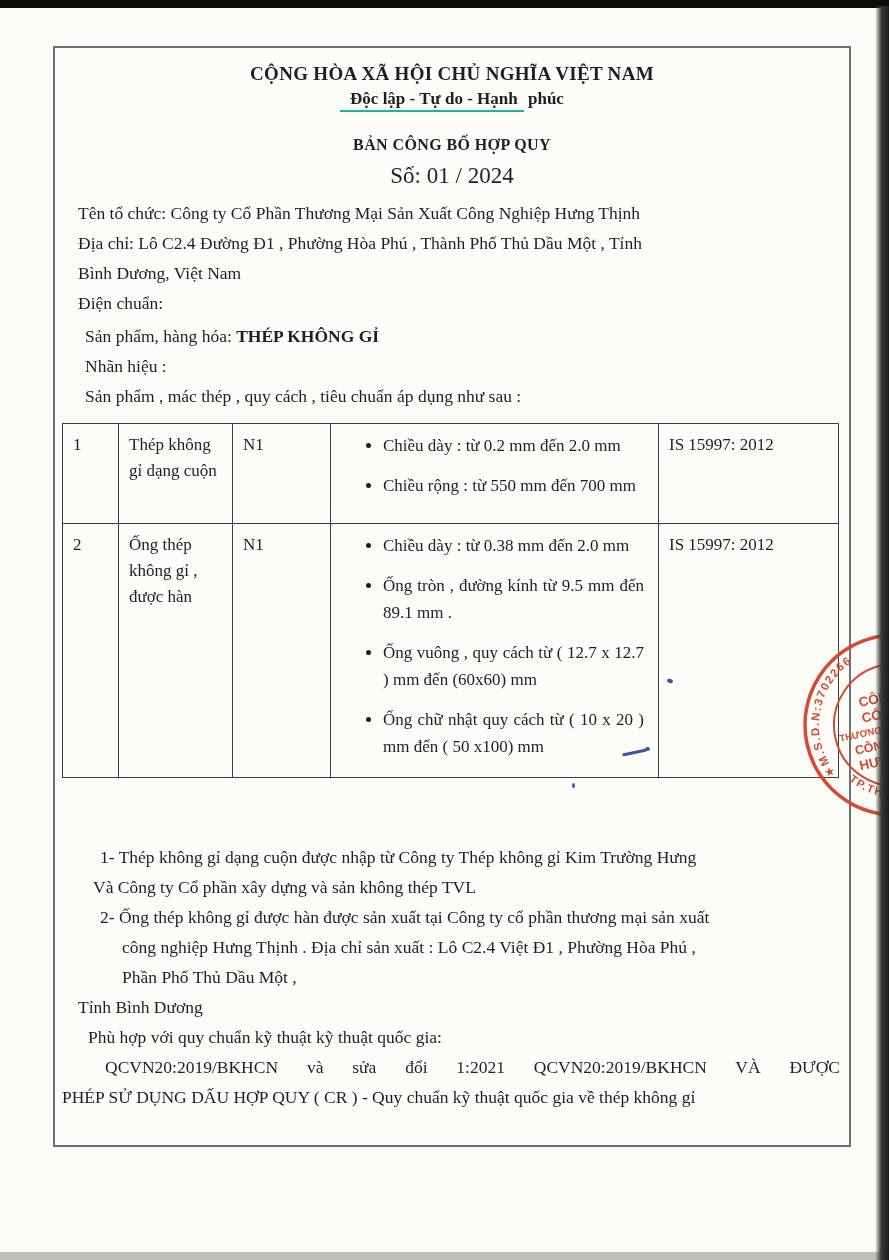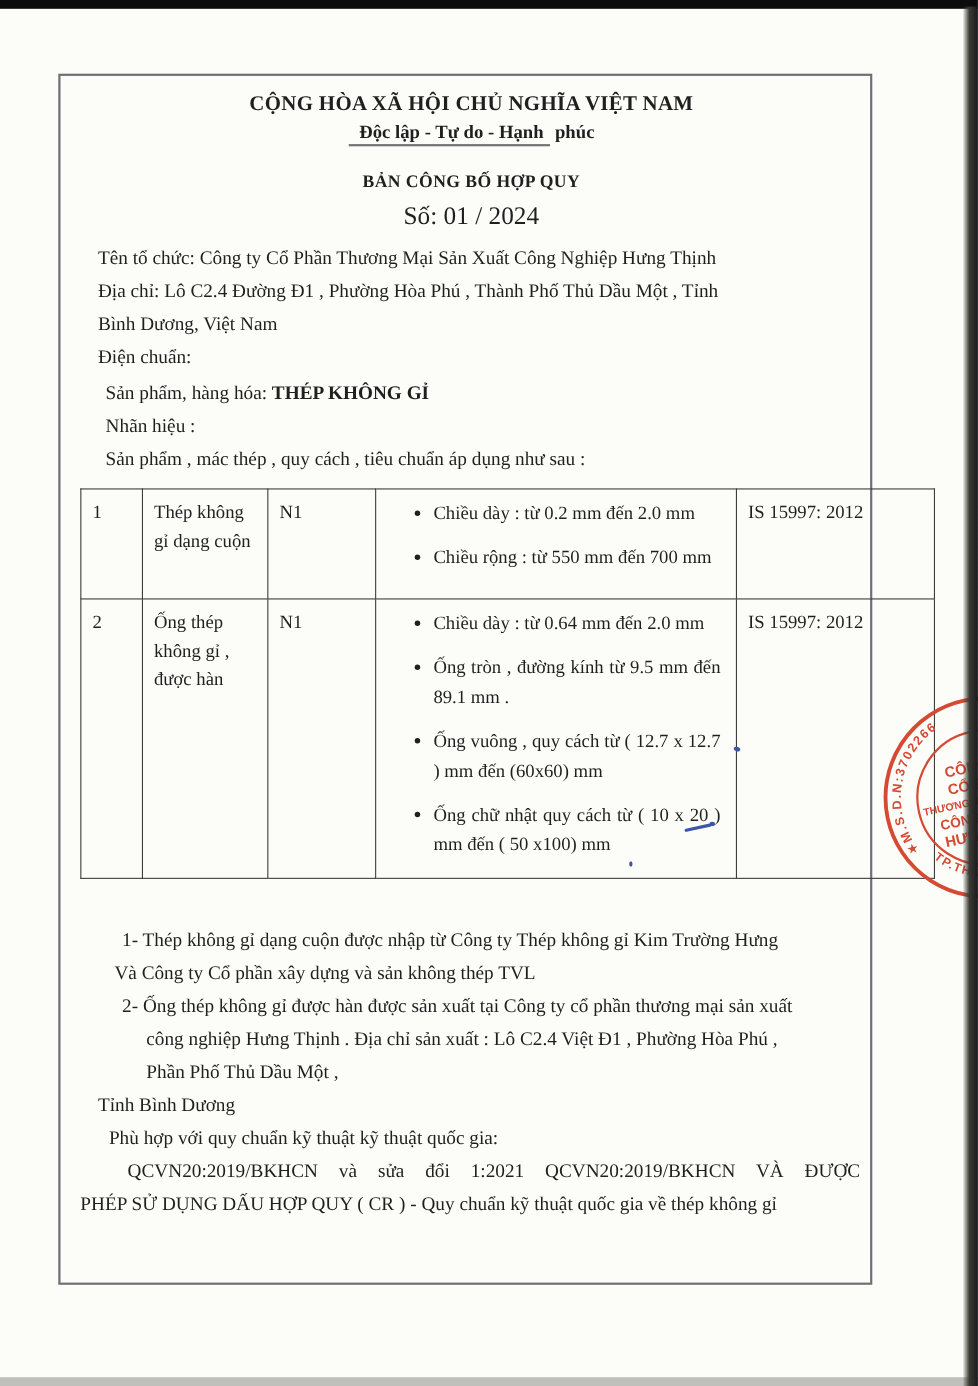--- a/index.html
+++ b/index.html
@@ -10,28 +10,28 @@
     color:#1f1f1f;
   }
   
   .scan-top-bar{position:absolute;left:0;top:0;width:100%;height:8px;background:#0c0c0c;}
   .scan-right-band{position:absolute;right:0;top:6px;bottom:0;width:14px;
     background:linear-gradient(to right, rgba(58,58,52,0) 0%, #3a3a34 45%, #191a1c 100%);z-index:50;}
   .scan-bottom-strip{position:absolute;left:0;bottom:0;width:100%;height:8px;background:#bfbfbb;z-index:40;}
 
   
   .frame{
-    position:absolute;left:53px;top:67px;width:740px;height:1101px;
-    border:2px solid #6b7177;box-sizing:border-box;background:transparent;padding-left:11px;
+    position:absolute;left:53px;top:46px;width:798px;height:1101px;
+    border:2px solid #6b7177;box-sizing:border-box;background:transparent;
   }
 
   .doc-header{text-align:center;margin-top:15px;}
   .country{font-size:19px;font-weight:bold;letter-spacing:.3px;}
   .motto{font-size:17px;font-weight:bold;margin-top:4px;}
-  .motto .u{border-bottom:2px solid #737373;padding:0 6px 2px 10px;}
+  .motto .u{border-bottom:2px solid #14b8a6;padding:0 6px 2px 10px;}
 
   .doc-title{text-align:center;font-size:16px;font-weight:bold;margin-top:27px;letter-spacing:.4px;}
   .doc-number{text-align:center;font-size:23px;margin-top:9px;}
 
   .para{font-size:17.5px;line-height:30px;padding-left:23px;margin-top:9px;}
   .para div{white-space:nowrap;}
   .product-block{padding-left:30px;margin-top:3px;}
   .bold{font-weight:bold;}
 
   table.spec{border-collapse:collapse;margin-left:7px;margin-top:12px;table-layout:fixed;width:776px;}
@@ -41,21 +41,21 @@
     padding:8px 8px 4px 10px;line-height:26px;box-sizing:border-box;
   }
   table.spec th{height:40px;padding-top:6px;}
   td.c-stt{text-align:center;}
   td.c-sp{text-align:justify;padding-right:12px;}
   tr.r1 td{height:100px;}
   tr.r2 td{height:238px;}
   ul.specs{margin:0;padding-left:42px;}
   ul.specs li{margin-bottom:13px;text-align:justify;padding-right:6px;line-height:27px;}
 
-  .notes{margin-top:40px;font-size:17.5px;line-height:30px;}
+  .notes{margin-top:64px;font-size:17.5px;line-height:30px;}
   .notes .ln{white-space:nowrap;}
   .ind-45{padding-left:45px;}
   .ind-38{padding-left:38px;}
   .ind-67{padding-left:67px;}
   .ind-23{padding-left:23px;}
   .ind-33{padding-left:33px;}
   .std1{padding-left:50px;padding-right:9px;text-align:justify;text-align-last:justify;white-space:normal;}
   .std2{padding-left:7px;white-space:nowrap;}
 
   
@@ -117,21 +117,21 @@
         </ul>
       </td>
       <td>IS 15997: 2012</td>
     </tr>
     <tr class="r2">
       <td class="c-stt">2</td>
       <td class="c-sp">Ống thép không gỉ , được hàn</td>
       <td class="c-stt">N1</td>
       <td>
         <ul class="specs">
-          <li>Chiều dày : từ 0.64 mm đến 2.0 mm</li>
+          <li>Chiều dày : từ 0.38 mm đến 2.0 mm</li>
           <li>Ống tròn , đường kính từ 9.5 mm đến 89.1 mm .</li>
           <li>Ống vuông , quy cách từ ( 12.7 x 12.7 ) mm đến (60x60) mm</li>
           <li>Ống chữ nhật quy cách từ ( 10 x 20 ) mm đến ( 50 x100) mm</li>
         </ul>
       </td>
       <td>IS 15997: 2012</td>
     </tr>
   </tbody>
     </table>
 

